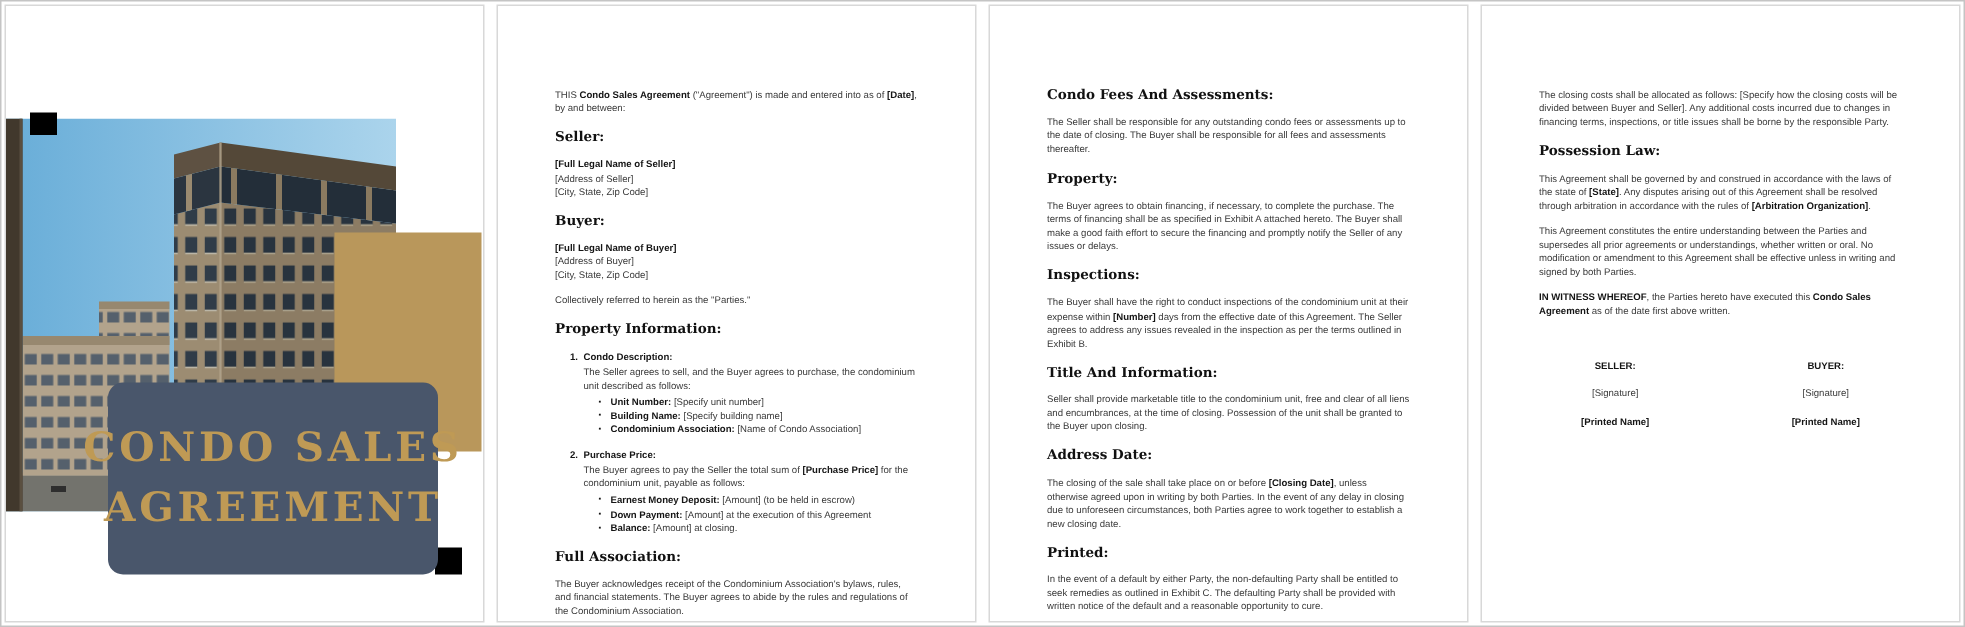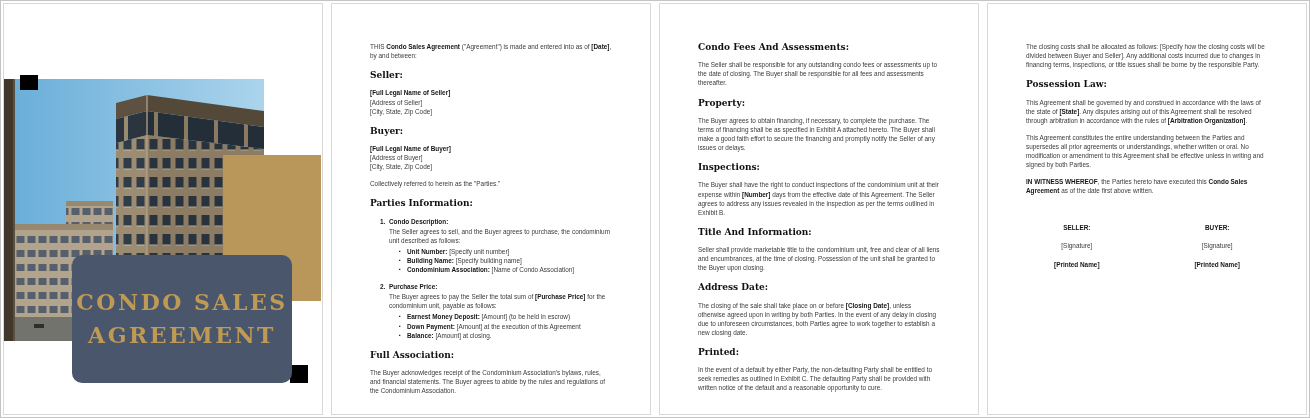--- a/index.html
+++ b/index.html
@@ -9,25 +9,25 @@
         box-sizing:border-box;position:relative;overflow:hidden;}
 
   
   .cover .photo{position:absolute;left:0;top:75px;width:260px;height:262px;z-index:1;}
   .cover .photo svg{display:block;width:100%;height:100%;}
   .cover .sq1{position:absolute;left:16px;top:71px;width:18px;height:15px;background:#000;z-index:2;}
   .cover .tan{position:absolute;right:1px;top:151px;width:98px;height:146px;background:#b9975b;z-index:2;}
   .cover .sq2{position:absolute;left:286px;top:361px;width:18px;height:18px;background:#000;z-index:2;}
   .cover .panel{position:absolute;left:68px;top:251px;width:220px;height:128px;background:#49566b;
                 border-radius:10px;z-index:3;display:flex;flex-direction:column;align-items:center;justify-content:center;}
-  .cover .title-line{font-family:"DejaVu Serif",serif;font-weight:700;font-size:22px;line-height:1.5;
+  .cover .title-line{font-family:"DejaVu Serif",serif;font-weight:700;font-size:27px;line-height:1.5;
                      letter-spacing:2.5px;color:#bf9a55;text-align:center;white-space:nowrap;}
 
   
-  .doc{padding:38px 38px 0 38px;font-size:6.4px;line-height:1.42;color:#3a3a3a;}
+  .doc{padding:55px 38px 0 38px;font-size:6.4px;line-height:1.42;color:#3a3a3a;}
   .doc .h{font-family:"DejaVu Serif",serif;font-weight:700;font-size:9px;line-height:1.25;
           color:#111;margin:10px 0 7px 0;}
   .doc > .h:first-child{margin-top:0;}
   .doc .p{margin:0 0 8px 0;}
   .doc .b{font-weight:700;color:#151515;}
   .doc .ol{margin:0 0 2px 0;}
   .doc .oli{margin:0 0 8px 0;padding-left:10px;}
   .doc .oline{margin-bottom:1px;}
   .doc .num{display:inline-block;width:9px;font-weight:700;color:#151515;}
   .doc .obody{padding-left:9px;margin-bottom:2px;}
@@ -111,21 +111,21 @@
     </div>
   </div>
 
   <div class="page doc">
       <div class="p"><span>THIS </span><span class="b">Condo Sales Agreement</span><span> ("Agreement") is made and entered into as of </span><span class="b">[Date]</span><span>, by and between:</span></div>
       <div class="h">Seller:</div>
       <div class="p"><span class="b">[Full Legal Name of Seller]</span><br><span>[Address of Seller]</span><br><span>[City, State, Zip Code]</span></div>
       <div class="h">Buyer:</div>
       <div class="p"><span class="b">[Full Legal Name of Buyer]</span><br><span>[Address of Buyer]</span><br><span>[City, State, Zip Code]</span></div>
       <div class="p"><span>Collectively referred to herein as the "Parties."</span></div>
-      <div class="h">Parties Information:</div>
+      <div class="h">Property Information:</div>
       <div class="ol">
         <div class="oli">
           <div class="oline"><span class="num">1.</span><span class="b">Condo Description:</span></div>
           <div class="obody"><span>The Seller agrees to sell, and the Buyer agrees to purchase, the condominium unit described as follows:</span></div>
           <div class="bl">
             <span class="marker">▪</span>
             <span><span class="b">Unit Number:</span><span> [Specify unit number]</span></span>
           </div>
           <div class="bl">
             <span class="marker">▪</span>

